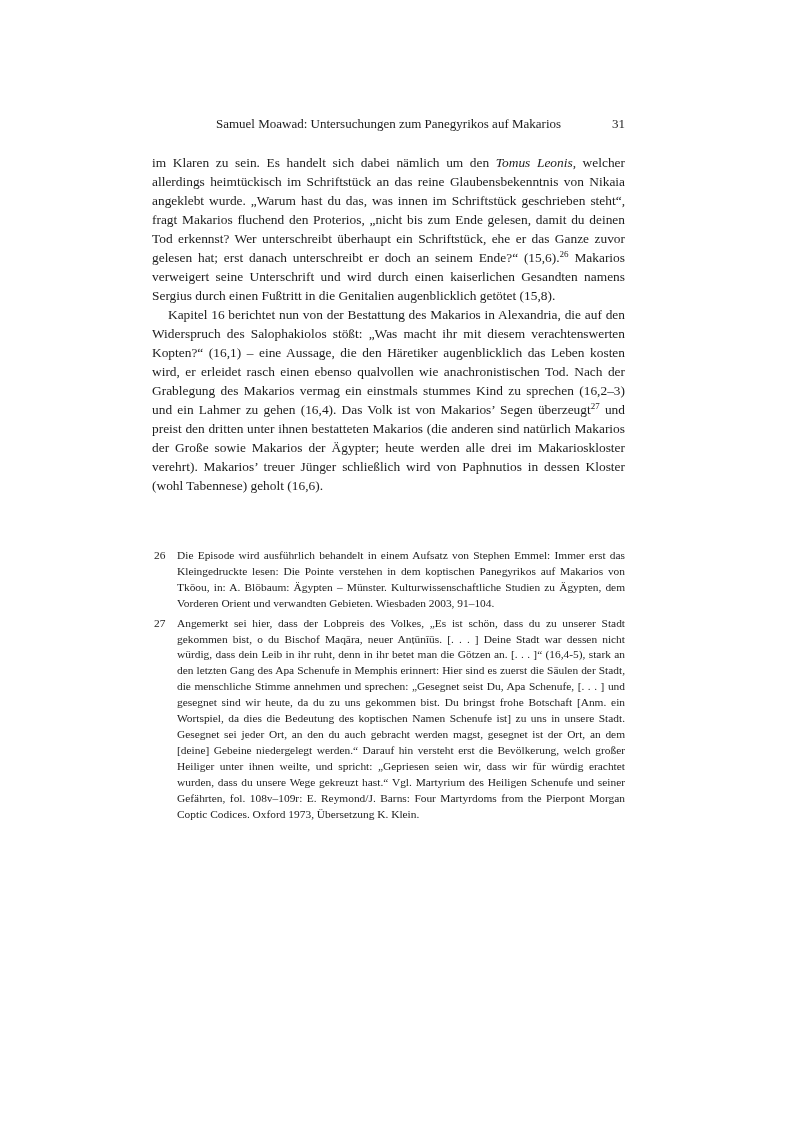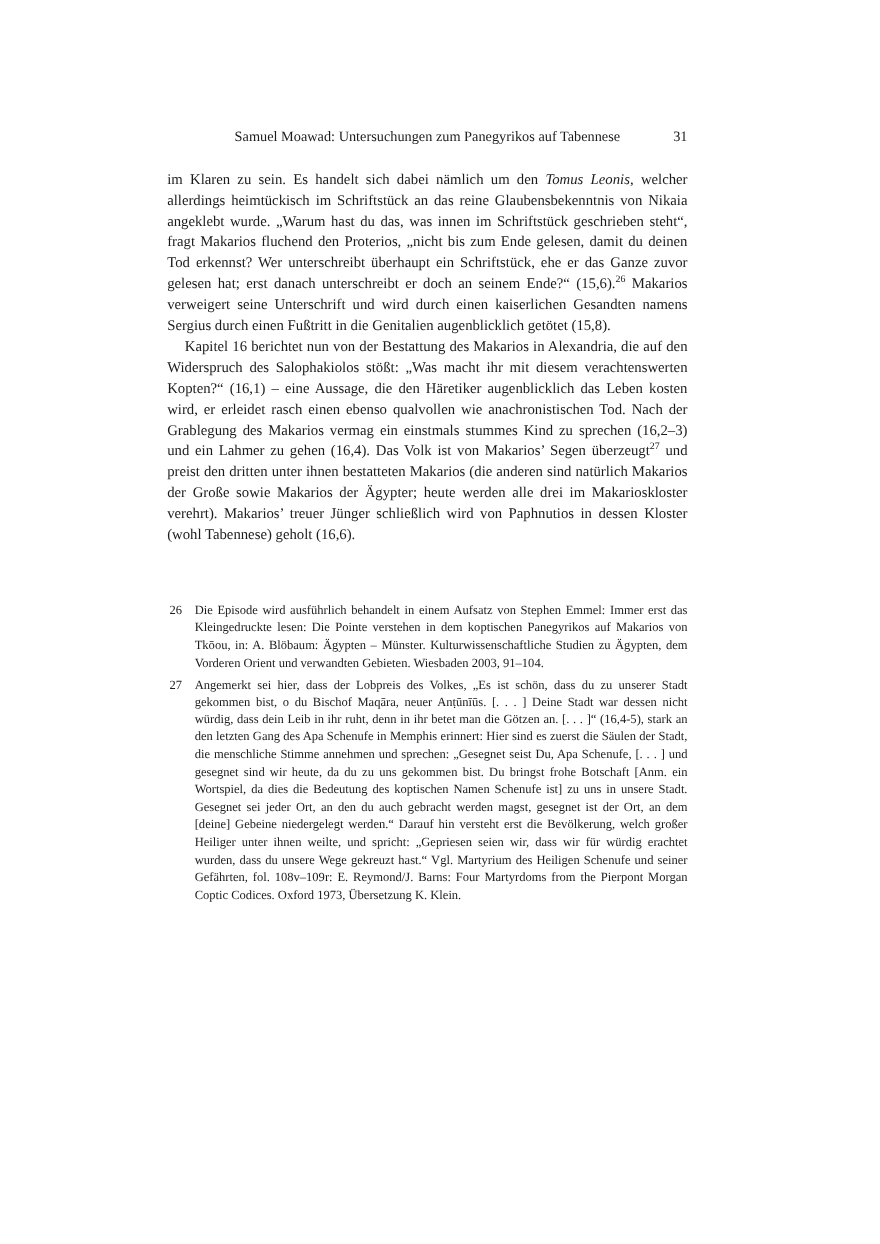--- a/index.html
+++ b/index.html
@@ -66,21 +66,21 @@
     top: 0;
   }
 </style>
 </head>
 <body>
 
 <div class="page">
   <div class="content">
 
     <div class="running-header">
-      <span class="running-title">Samuel Moawad: Untersuchungen zum Panegyrikos auf Tabennese</span>
+      <span class="running-title">Samuel Moawad: Untersuchungen zum Panegyrikos auf Makarios</span>
       <span class="page-number">31</span>
     </div>
 
     <div class="body-text">
       <p class="para noindent"><span>im Klaren zu sein. Es handelt sich dabei nämlich um den </span><em>Tomus Leonis</em><span>, welcher allerdings heimtückisch im Schriftstück an das reine Glaubensbekenntnis von Nikaia angeklebt wurde. „Warum hast du das, was innen im Schriftstück geschrieben steht“, fragt Makarios fluchend den Proterios, „nicht bis zum Ende gelesen, damit du deinen Tod erkennst? Wer unterschreibt überhaupt ein Schriftstück, ehe er das Ganze zuvor gelesen hat; erst danach unterschreibt er doch an seinem Ende?“ (15,6).</span><sup class="fnref">26</sup><span> Makarios verweigert seine Unterschrift und wird durch einen kaiserlichen Gesandten namens Sergius durch einen Fußtritt in die Genitalien augenblicklich getötet (15,8).</span></p>
       <p class="para indent"><span>Kapitel 16 berichtet nun von der Bestattung des Makarios in Alexandria, die auf den Widerspruch des Salophakiolos stößt: „Was macht ihr mit diesem verachtenswerten Kopten?“ (16,1) – eine Aussage, die den Häretiker augenblicklich das Leben kosten wird, er erleidet rasch einen ebenso qualvollen wie anachronistischen Tod. Nach der Grablegung des Makarios vermag ein einstmals stummes Kind zu sprechen (16,2–3) und ein Lahmer zu gehen (16,4). Das Volk ist von Makarios’ Segen überzeugt</span><sup class="fnref">27</sup><span> und preist den dritten unter ihnen bestatteten Makarios (die anderen sind natürlich Makarios der Große sowie Makarios der Ägypter; heute werden alle drei im Makarioskloster verehrt). Makarios’ treuer Jünger schließlich wird von Paphnutios in dessen Kloster (wohl Tabennese) geholt (16,6).</span></p>
     </div>
 
     <div class="footnotes">
       <div class="footnote">

